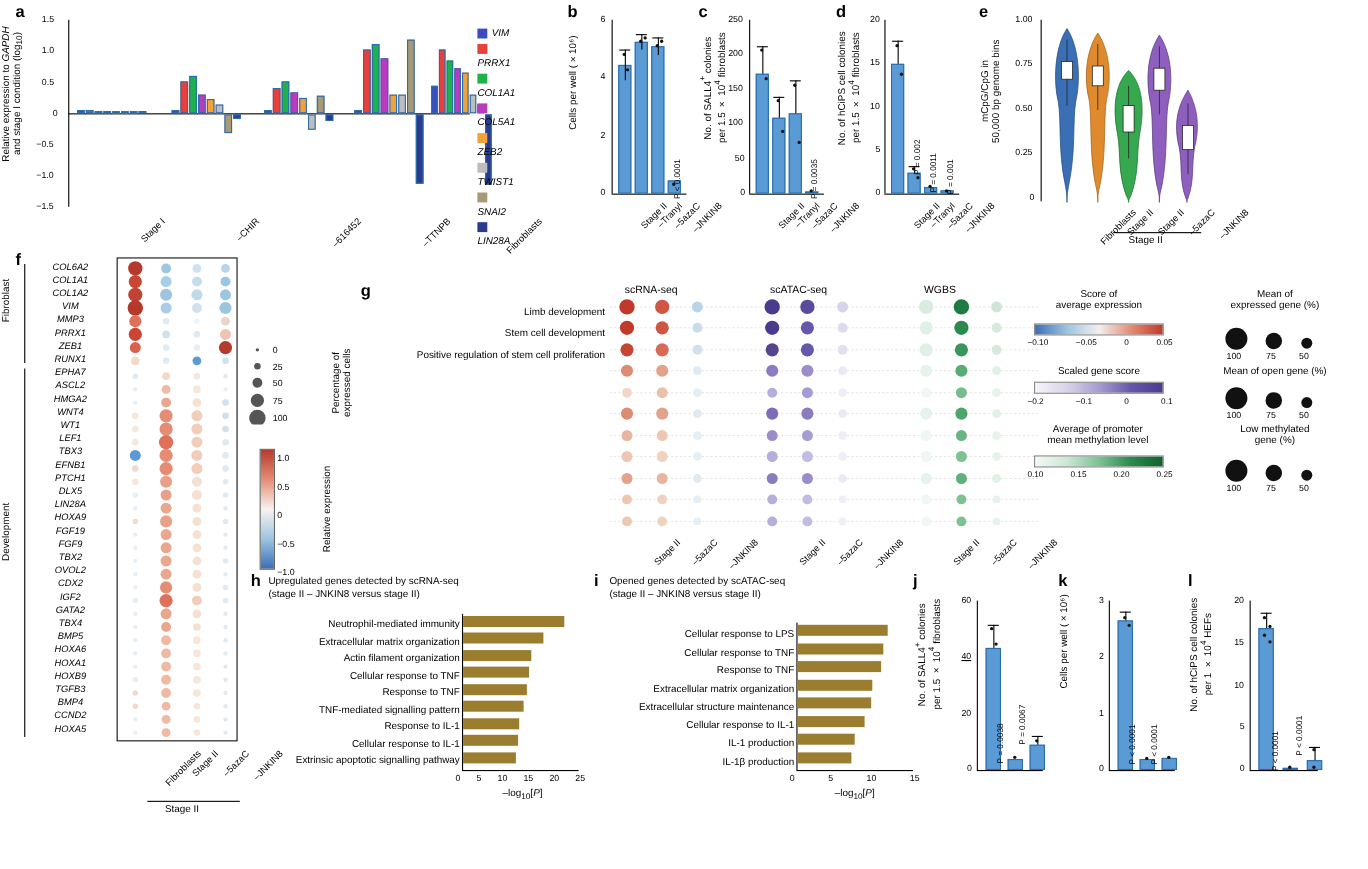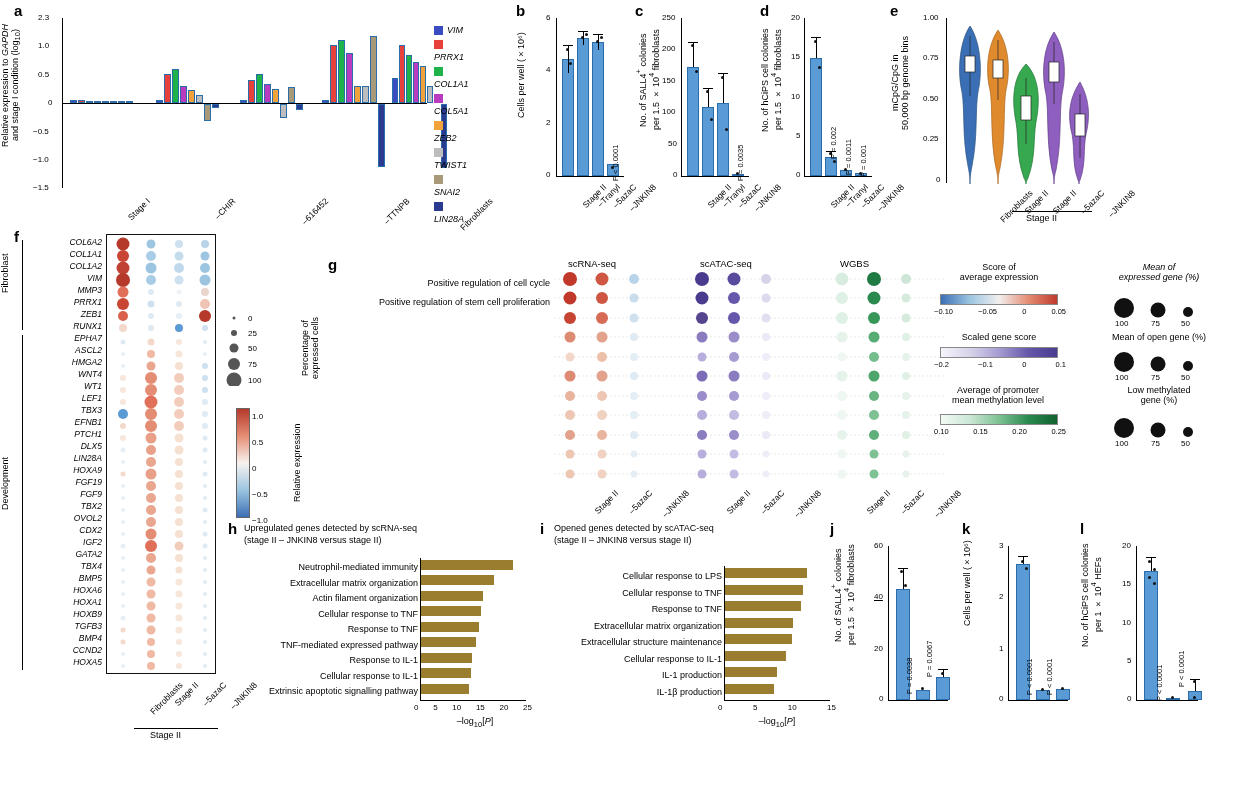--- a/index.html
+++ b/index.html
@@ -55,21 +55,21 @@
 <div class="panel" style="left:0px;top:0px;width:450px;height:225px;">
   <div class="plabel" style="left:14px;top:2px;">a</div>
 
   <div class="vert" style="left:18px;top:18px;width:14px;height:170px;">
     Relative expression to <i>GAPDH</i><br>and stage I condition (log<sub>10</sub>)
   </div>
 
   <div class="axisline" style="left:62px;top:18px;width:1px;height:170px;"></div>
   <div class="axisline" style="left:62px;top:103px;width:365px;height:1px;"></div>
 
-  <div class="tick" style="position:absolute;left:38px;top:13px;">2.3</div>
+  <div class="tick" style="position:absolute;left:38px;top:13px;">1.5</div>
   <div class="tick" style="position:absolute;left:38px;top:41px;">1.0</div>
   <div class="tick" style="position:absolute;left:38px;top:70px;">0.5</div>
   <div class="tick" style="position:absolute;left:48px;top:98px;">0</div>
   <div class="tick" style="position:absolute;left:33px;top:127px;">−0.5</div>
   <div class="tick" style="position:absolute;left:33px;top:155px;">−1.0</div>
   <div class="tick" style="position:absolute;left:33px;top:183px;">−1.5</div>
 
   <div class="bar" style="left:70px;top:100px;width:7px;height:3px;background:#3b4cc0;"></div>
   <div class="bar" style="left:78px;top:100px;width:7px;height:3px;background:#e8403a;"></div>
   <div class="bar" style="left:86px;top:101px;width:7px;height:2px;background:#1eb24b;"></div>
@@ -291,21 +291,21 @@
 </div>
 
 <div class="panel" style="left:0px;top:228px;width:330px;height:562px;">
   <div class="plabel" style="left:14px;top:0px;">f</div>
 
   <div class="vert" style="left:6px;top:12px;width:12px;height:90px;">Fibroblast</div>
   <div style="position:absolute;left:22px;top:12px;width:1px;height:90px;background:#000;"></div>
   <div class="vert" style="left:6px;top:112px;width:12px;height:330px;">Development</div>
   <div style="position:absolute;left:22px;top:107px;width:1px;height:335px;background:#000;"></div>
 
-  <div style="position:absolute;left:26px;top:8px;width:76px;text-align:right;font-size:8.5px;font-style:italic;line-height:12px;">
+  <div style="position:absolute;left:26px;top:8px;width:76px;text-align:center;font-size:8.5px;font-style:italic;line-height:12px;">
     <div>COL6A2</div>
     <div>COL1A1</div>
     <div>COL1A2</div>
     <div>VIM</div>
     <div>MMP3</div>
     <div>PRRX1</div>
     <div>ZEB1</div>
     <div>RUNX1</div>
     <div>EPHA7</div>
     <div>ASCL2</div>
@@ -525,21 +525,22 @@
 </div>
 
 <div class="panel" style="left:328px;top:252px;width:916px;height:260px;">
   <div class="plabel" style="left:0px;top:4px;">g</div>
 
   <div style="position:absolute;left:240px;top:6px;font-size:9.5px;">scRNA-seq</div>
   <div style="position:absolute;left:372px;top:6px;font-size:9.5px;">scATAC-seq</div>
   <div style="position:absolute;left:512px;top:6px;font-size:9.5px;">WGBS</div>
 
   <div style="position:absolute;left:10px;top:22px;width:212px;text-align:right;font-size:9px;line-height:19.4px;">
-    <div>Positive regulation of cell cycle</div>
+    <div>Limb development</div>
+    <div>Stem cell development</div>
     <div>Positive regulation of stem cell proliferation</div>
   </div>
 
   <svg width="400" height="222" style="position:absolute;left:226px;top:18px;">
     <g stroke="#d8d8d8" stroke-width="0.6" stroke-dasharray="2,2">
       <line x1="0" y1="9" x2="392" y2="9"></line>
         <line x1="0" y1="28" x2="392" y2="28"></line>
       <line x1="0" y1="48" x2="392" y2="48"></line>
         <line x1="0" y1="67" x2="392" y2="67"></line>
       <line x1="0" y1="87" x2="392" y2="87"></line>
@@ -692,21 +693,21 @@
 
   <div class="axis-title" style="position:absolute;left:598px;top:133px;width:144px;">Average of promoter<br>mean methylation level</div>
   <div style="position:absolute;left:612px;top:162px;width:118px;height:11px;background:linear-gradient(to right,#f2faf4,#cbe7d5,#7ec193,#2a8a4e,#12622f);border:0.6px solid #888;"></div>
   <div style="position:absolute;left:606px;top:175px;width:132px;font-size:7.5px;display:flex;justify-content:space-between;">
     <span>0.10</span>
     <span>0.15</span>
     <span>0.20</span>
     <span>0.25</span>
   </div>
 
-  <div class="axis-title" style="position:absolute;left:766px;top:10px;width:130px;font-style:italic;">Mean of<br>expressed gene (%)</div>
+  <div class="axis-title" style="position:absolute;left:766px;top:10px;width:130px;">Mean of<br>expressed gene (%)</div>
   <svg width="120" height="36" style="position:absolute;left:782px;top:40px;">
     <circle cx="14" cy="16" r="10" fill="#111"></circle>
       <text x="5" y="34" font-size="8" font-family="Liberation Sans">100</text>
     <circle cx="48" cy="18" r="7.5" fill="#111"></circle>
       <text x="41" y="34" font-size="8" font-family="Liberation Sans">75</text>
     <circle cx="78" cy="20" r="5" fill="#111"></circle>
       <text x="71" y="34" font-size="8" font-family="Liberation Sans">50</text>
   </svg>
 
   <div class="axis-title" style="position:absolute;left:766px;top:80px;width:130px;">Mean of open gene (%)</div>
@@ -735,21 +736,21 @@
   <div style="position:absolute;left:16px;top:2px;width:290px;font-size:9px;line-height:12px;">
     Upregulated genes detected by scRNA-seq<br>(stage II – JNKIN8 versus stage II)
   </div>
 
   <div style="position:absolute;left:0px;top:40px;width:190px;text-align:right;font-size:9px;line-height:15.5px;">
     <div>Neutrophil-mediated immunity</div>
     <div>Extracellular matrix organization</div>
     <div>Actin filament organization</div>
     <div>Cellular response to TNF</div>
     <div>Response to TNF</div>
-    <div>TNF-mediated expressed pathway</div>
+    <div>TNF-mediated signalling pattern</div>
     <div>Response to IL-1</div>
     <div>Cellular response to IL-1</div>
     <div>Extrinsic apoptotic signalling pathway</div>
   </div>
 
   <div class="axisline" style="left:192px;top:38px;width:1px;height:142px;"></div>
   <div class="axisline" style="left:192px;top:180px;width:106px;height:1px;"></div>
 
   <div class="hbar" style="left:193px;top:40px;width:92px;height:10px;"></div>
   <div class="hbar" style="left:193px;top:55px;width:73px;height:10px;"></div>

